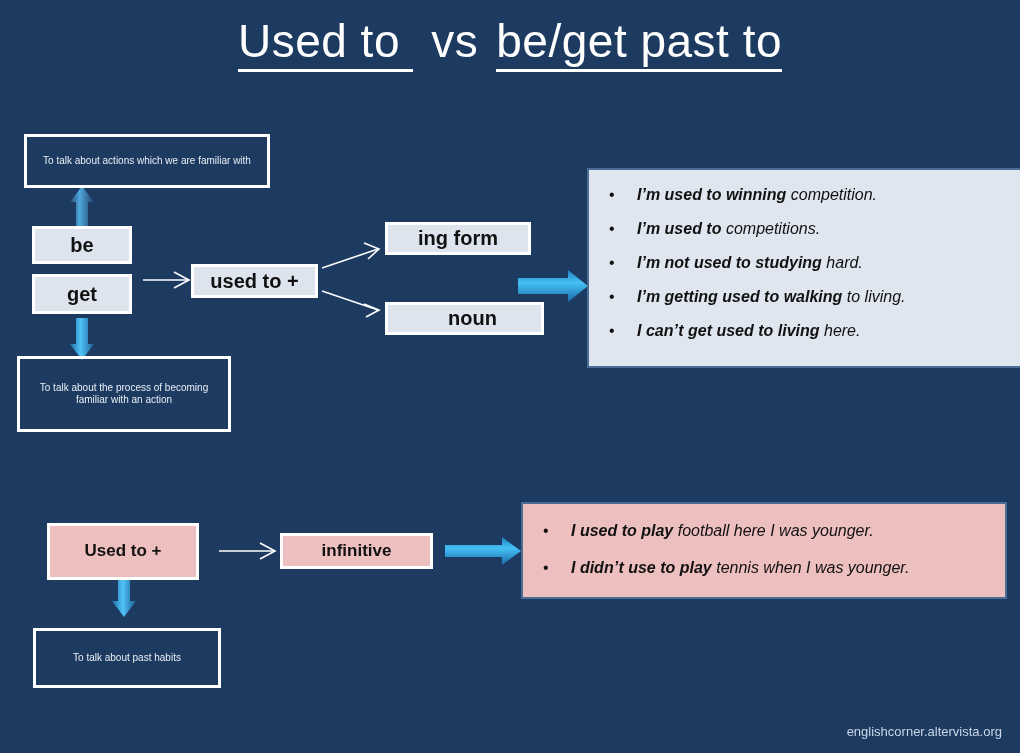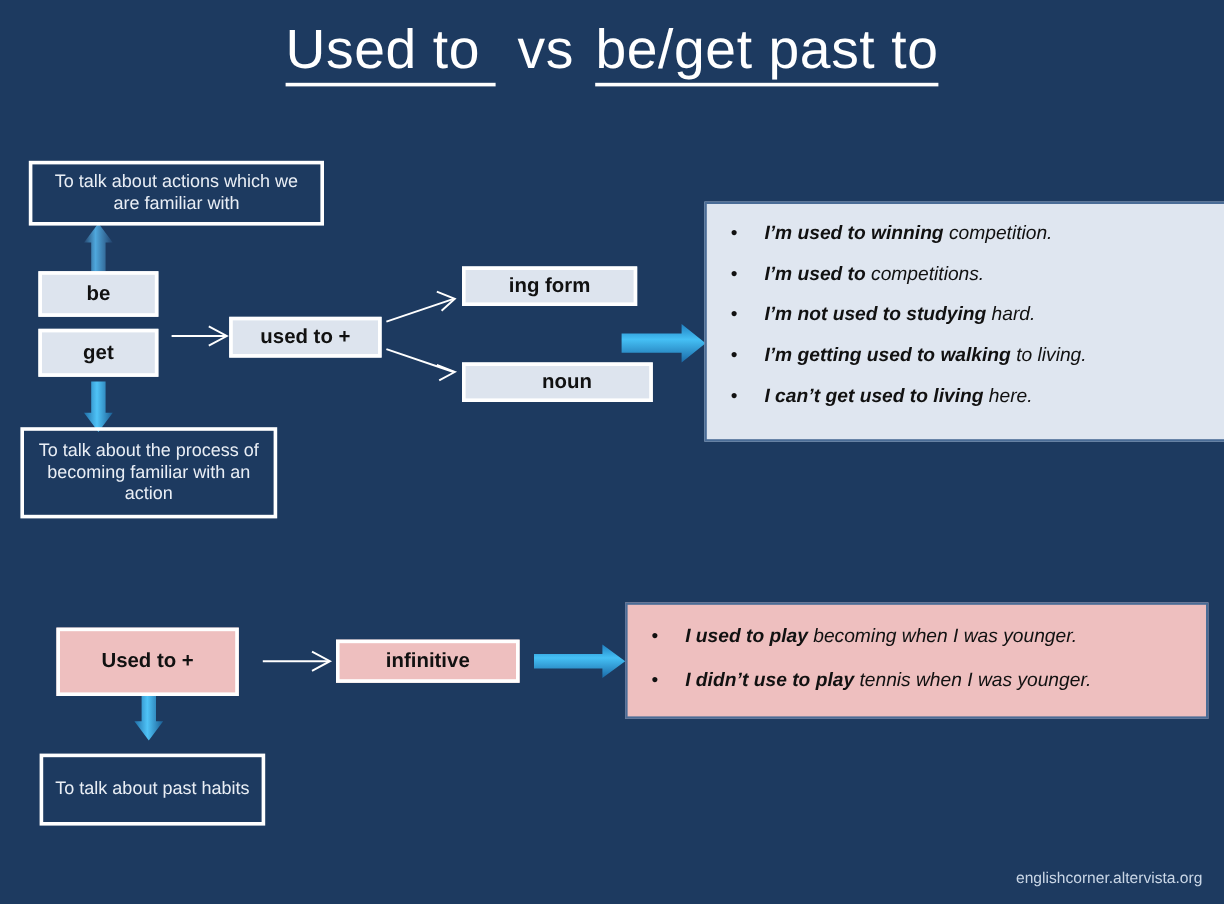--- a/index.html
+++ b/index.html
@@ -46,30 +46,30 @@
     align-items: center;
     justify-content: center;
     text-align: center;
     line-height: 1.22;
   }
   
   .box-outline {
     border: 3px solid #ffffff;
     background: transparent;
     color: #e9eef5;
-    font-size: 15px;
+    font-size: 10px;
     font-weight: 400;
   }
   
   .box-light {
     border: 3px solid #ffffff;
     background: #dde4ee;
     color: #111111;
     font-weight: bold;
-    font-size: 17px;
+    font-size: 20px;
   }
   
   .box-pink {
     border: 3px solid #ffffff;
     background: #eebfbf;
     color: #111111;
     font-weight: bold;
     font-size: 17px;
   }
 
@@ -228,21 +228,21 @@
 
   <div class="abs box box-pink" style="left:47px; top:523px; width:152px; height:57px;">Used to +</div>
 
   <div class="abs box box-outline" style="left:33px; top:628px; width:188px; height:60px; padding:2px 6px;">To talk about past habits</div>
 
   <div class="abs box box-pink" style="left:280px; top:533px; width:153px; height:36px;">infinitive</div>
 
   <div class="abs panel panel-pink" style="left:521px; top:502px; width:486px; height:97px;">
     <ul style="margin:18px 0 0 48px;">
       <li style="margin-bottom:19px;">
-        <b>I used to play</b><span class="rest"> becoming when I was younger.</span>
+        <b>I used to play</b><span class="rest"> football here I was younger.</span>
       </li>
       <li>
         <b>I didn’t use to play</b><span class="rest">  tennis when I was younger.</span>
       </li>
     </ul>
   </div>
 
   <div id="footer" class="abs">englishcorner.altervista.org</div>
 
 </div>

